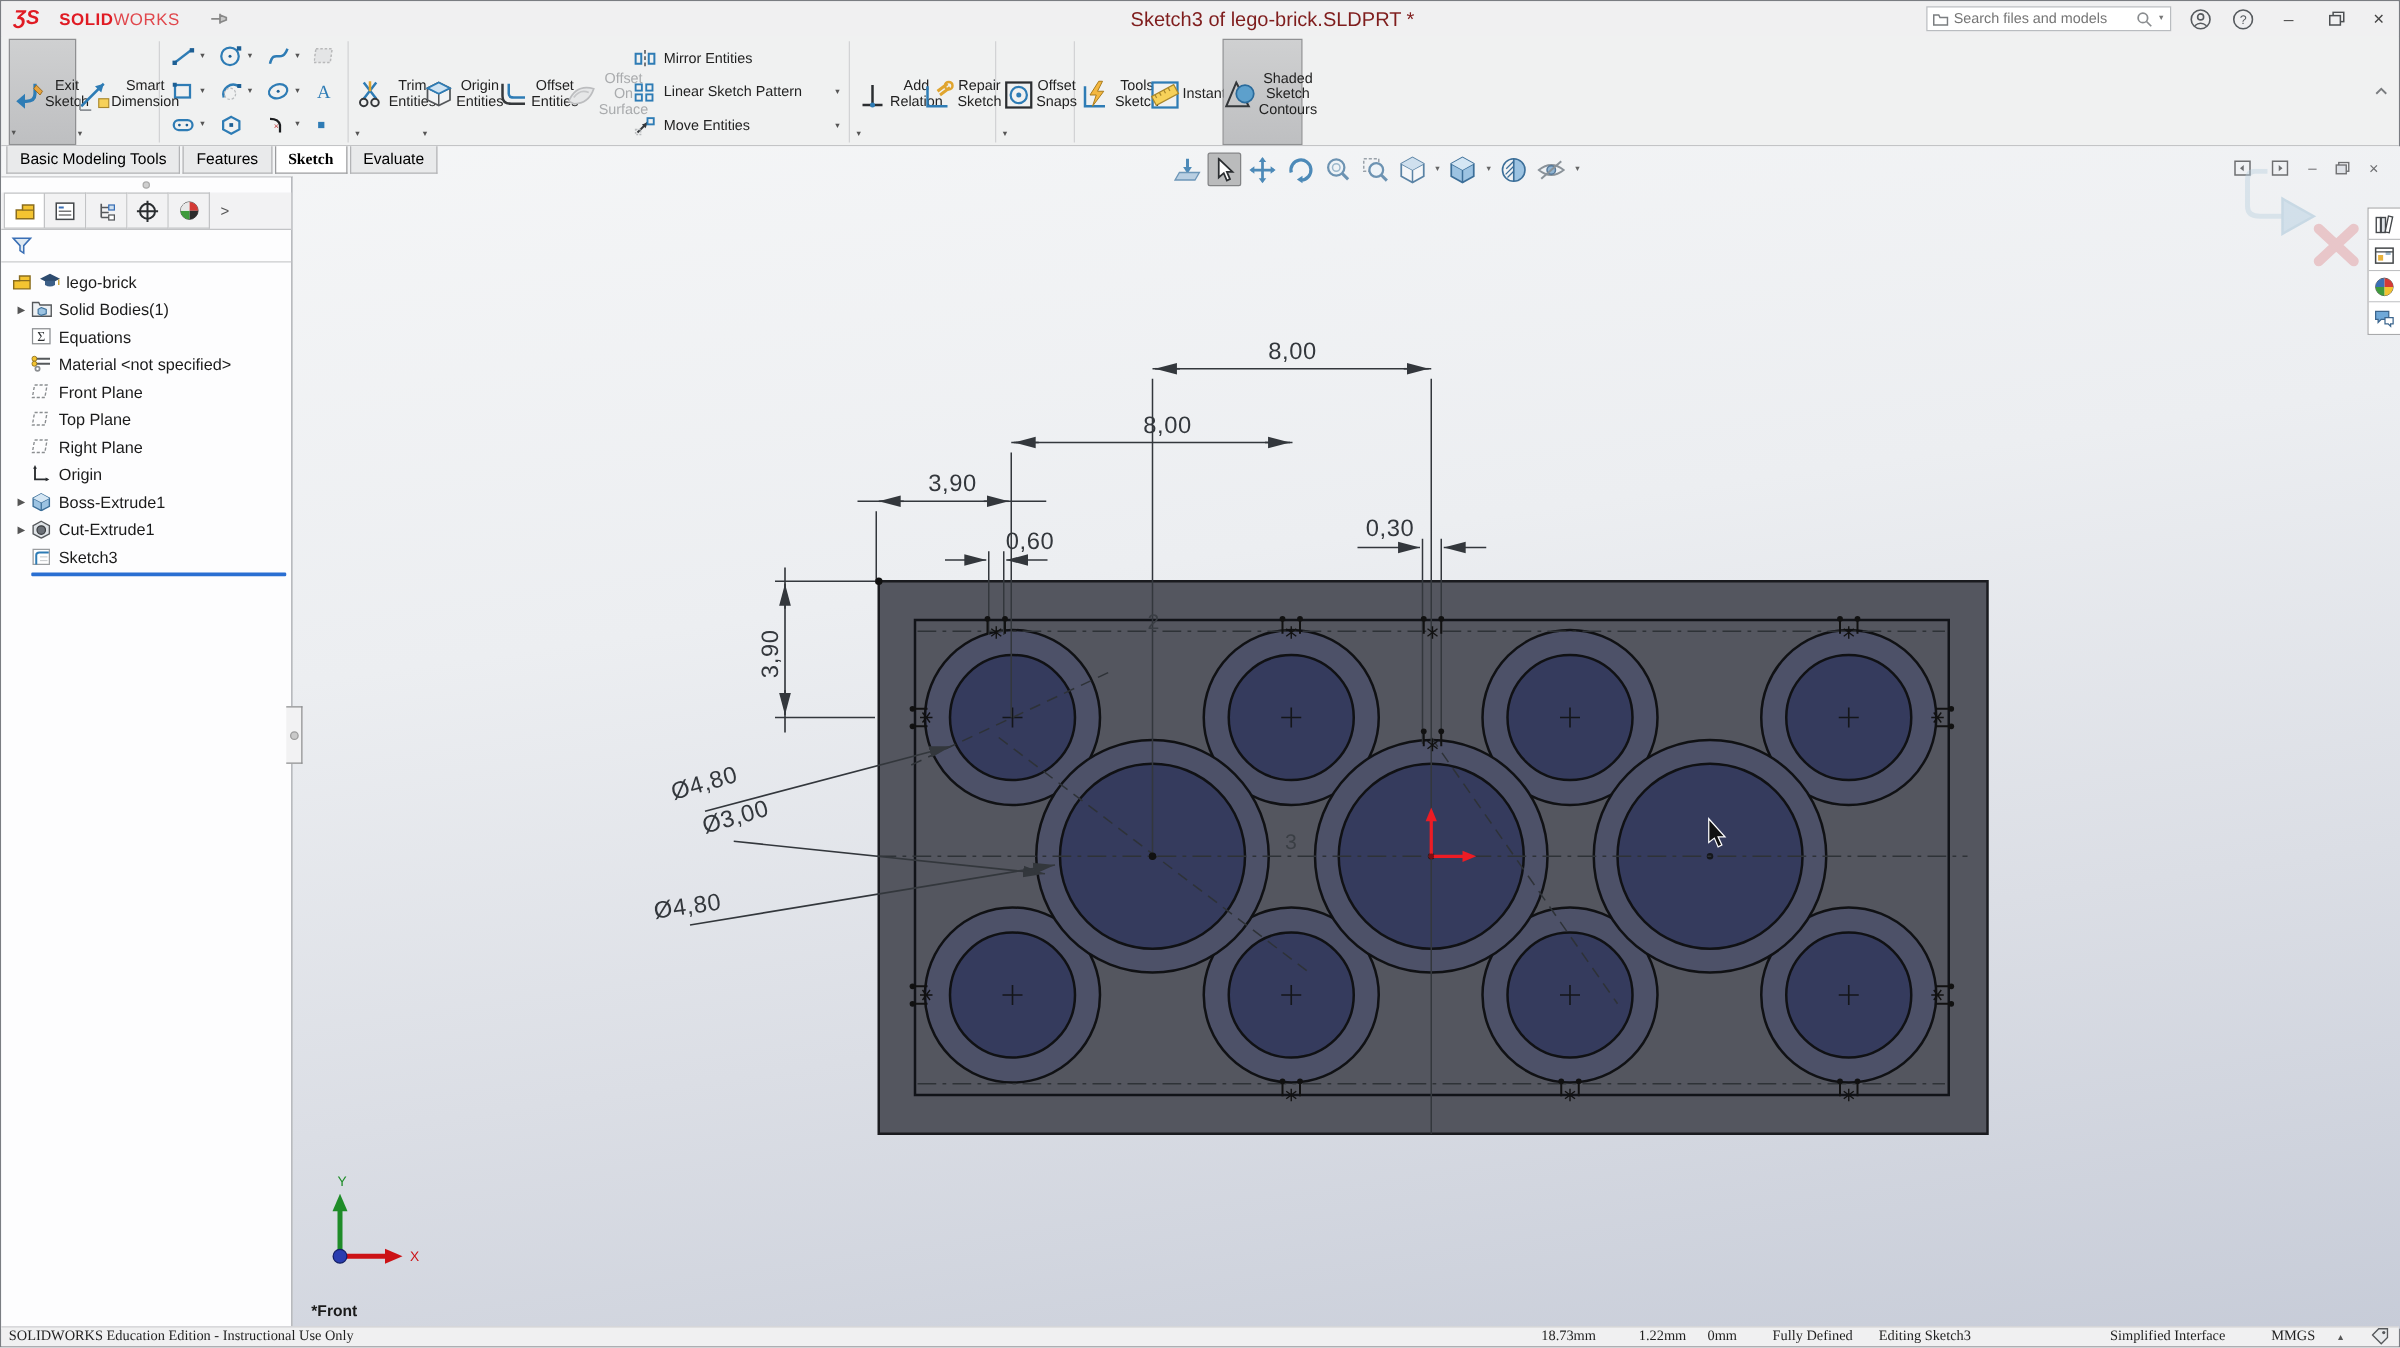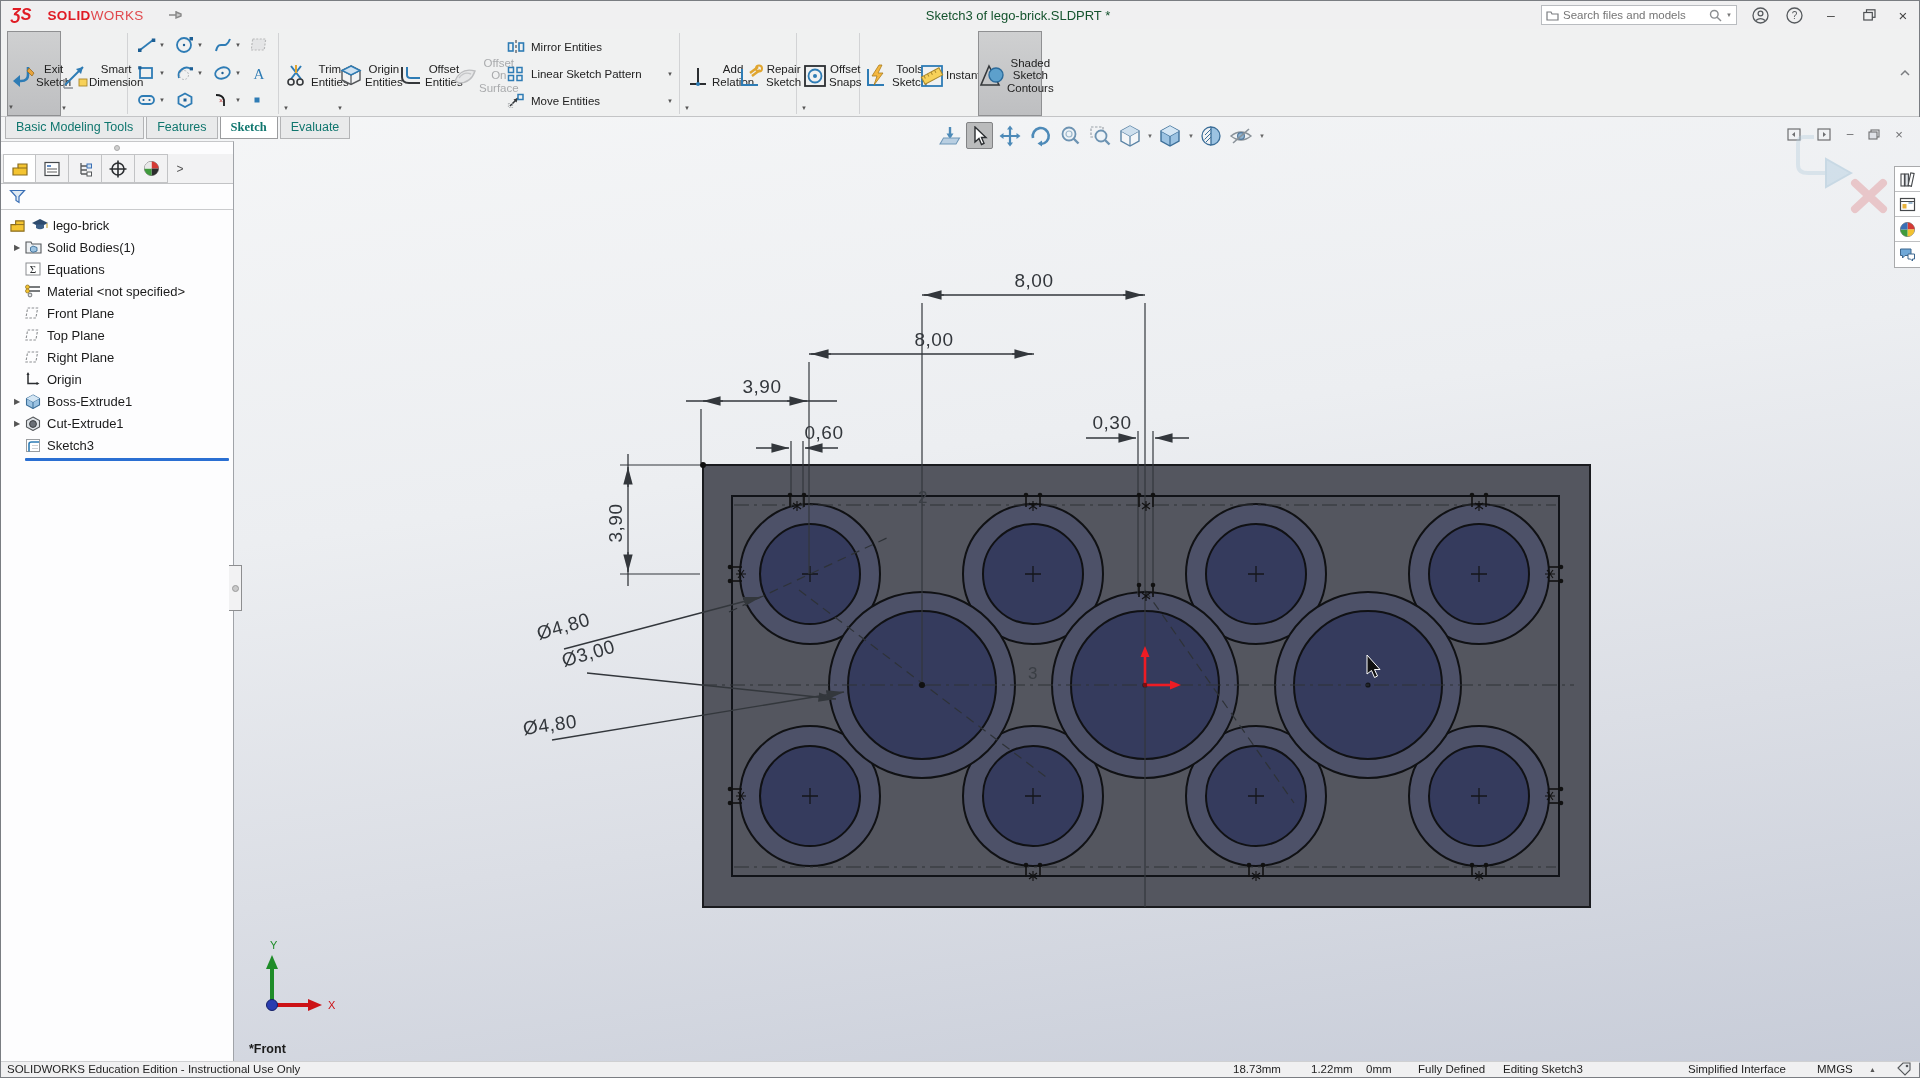--- a/index.html
+++ b/index.html
@@ -7,21 +7,21 @@
   body { font-family:"Liberation Sans", sans-serif; font-size:12px; color:#222; background:#f0f0f0; }
   .app { position:relative; width:1920px; height:1078px; background:#f0f0f0; border:1px solid #7a7d82; }
 
   
   .titlebar { position:absolute; top:0; left:0; width:100%; height:28px; background:#f0f0f1; }
   .logo { position:absolute; left:10px; top:5px; display:flex; align-items:center; gap:16px; }
   .logo .swirl { font-weight:bold; font-style:italic; font-size:16px; color:#e01b24; }
   .logo .solid { font-weight:bold; font-size:13.5px; color:#e01b24; letter-spacing:.4px; }
   .logo .works { font-weight:normal; font-size:13.5px; color:#e0474c; letter-spacing:.4px; }
   .pin-icon { margin-left:8px; opacity:.75; }
-  .wtitle { position:absolute; top:7px; left:0; right:0; text-align:center; padding-left:116px; font-size:13px; color:#14532d; }
+  .wtitle { position:absolute; top:7px; left:0; right:0; text-align:center; padding-left:116px; font-size:16px; color:#7f1d1d; }
   .searchbox { position:absolute; left:1540px; top:4px; width:196px; height:20px; background:#fff; border:1px solid #b9bcc0; display:flex; align-items:center; padding:0 4px; gap:4px; }
   .searchbox input { border:none; outline:none; flex:1; font-size:11.5px; color:#555; font-family:"Liberation Sans",sans-serif; background:transparent; min-width:0; }
   .tb-ico { position:absolute; top:3px; width:26px; height:22px; display:flex; align-items:center; justify-content:center; color:#555; }
   .close-x { font-size:15px; color:#444; }
 
   
   .ribbon { position:absolute; top:28px; left:0; width:100%; height:88px; background:#f0f1f1; border-bottom:1px solid #c3c4c6; display:flex; align-items:stretch; padding:2px 0 0 6px; }
   .rsep { width:1px; background:#d2d3d5; margin:2px 4px; }
   .rbig { width:54px; display:flex; flex-direction:row; align-items:center; justify-content:flex-start; padding-top:4px; text-align:center; font-size:11.5px; line-height:12.5px; color:#222; position:relative; cursor:default; }
   .rbig .ric { height:30px; display:flex; align-items:center; justify-content:center; }
@@ -32,21 +32,21 @@
   .entcell { display:flex; align-items:center; gap:2px; padding-left:3px; }
   .entcell .ecaret { font-size:6px; color:#555; }
   .stackcol { display:flex; flex-direction:column; justify-content:space-around; width:170px; padding:2px 0; }
   .stackrow { display:flex; align-items:center; gap:6px; height:22px; font-size:11.5px; color:#222; position:relative; padding-left:2px; }
   .stackrow .scaret { position:absolute; right:2px; font-size:6px; color:#555; }
   .ribbon-collapse { position:absolute; right:8px; top:40px; color:#777; }
 
   
   .content { position:absolute; top:116px; left:0; width:1920px; height:946px; background:linear-gradient(172deg,#f5f6f7 0%, #eceef1 38%, #dbdee5 68%, #c7ccd8 100%); }
   .tabrow { position:absolute; top:0; left:4px; display:flex; gap:2px; }
-  .tab { height:22px; padding:3px 10px 4px 10px; font-size:12.5px; color:#0f766e; background:#e9eaeb; border:1px solid #b3b4b6; border-top:none; cursor:default; }
+  .tab { height:22px; padding:3px 10px 4px 10px; font-size:12.5px; color:#000000; background:#e9eaeb; border:1px solid #b3b4b6; border-top:none; cursor:default; }
   .tab.active { background:#fff; font-weight:bold; border-color:#9b9c9e;font-family:Liberation Serif, serif; }
 
   
   .vpctrl { position:absolute; top:8px; display:flex; align-items:center; justify-content:center; width:22px; height:18px; color:#6e6f71; }
 
   
   .headsup { position:absolute; left:935px; top:5px; display:flex; align-items:center; gap:3px; }
   .hu { width:27px; height:27px; display:flex; align-items:center; justify-content:center; border-radius:2px; }
   .hu.pressed2 { background:#babbbc; border:1px solid #828385; }
   .hucaret { font-size:6px; color:#666; margin:0 1px; }
@@ -77,21 +77,21 @@
 
   
   .splitbump { position:absolute; left:228px; top:448px; width:13px; height:46px; background:#f2f2f3; border:1px solid #8d8e90; border-left:none; display:flex; align-items:center; justify-content:center; }
   .splitbump .dot { width:7px; height:7px; border-radius:50%; background:#c9c9c9; border:1px solid #9b9b9b; }
 
   .gfx { position:absolute; left:233px; top:26px; }
   .frontlabel { position:absolute; left:248px; top:925px; font-size:12.5px; font-weight:bold; color:#1a1a1a; }
 
   
   .statusbar { position:absolute; bottom:0; left:0; width:100%; height:16px; background:#f0f0f1; border-top:1px solid #cfd0d2; font-size:11.5px; color:#1f1f1f; }
-  .statusbar span { position:absolute; top:1px; white-space:nowrap; }
+  .statusbar span { position:absolute; top:1px; white-space:nowrap;font-family:Liberation Serif, serif; }
 
   svg { display:block; }
   .dimtxt { font-family:"Liberation Sans",sans-serif; font-size:19px; fill:#33373c; letter-spacing:.5px; }
   .numtxt { font-family:"Liberation Sans",sans-serif; font-size:17px; fill:#3a3e44; }
 </style>
 </head>
 <body>
 
 <div class="app">
 

